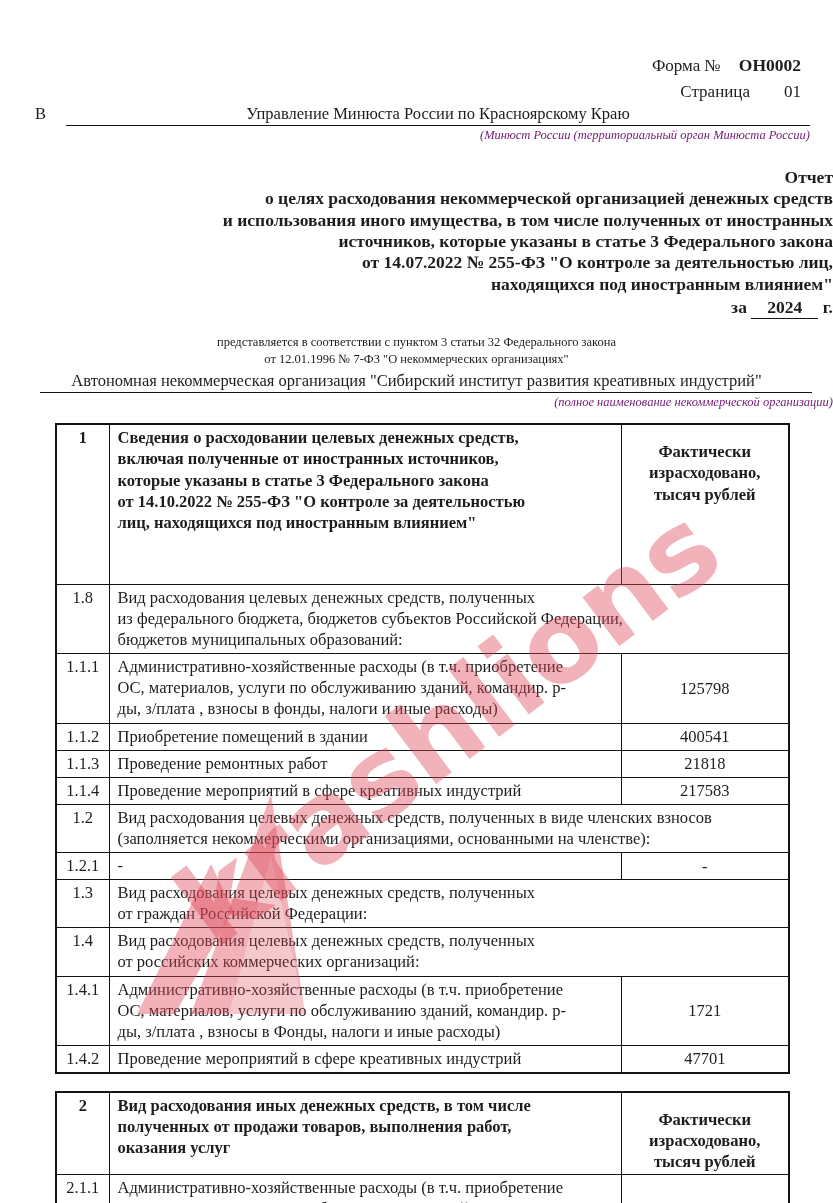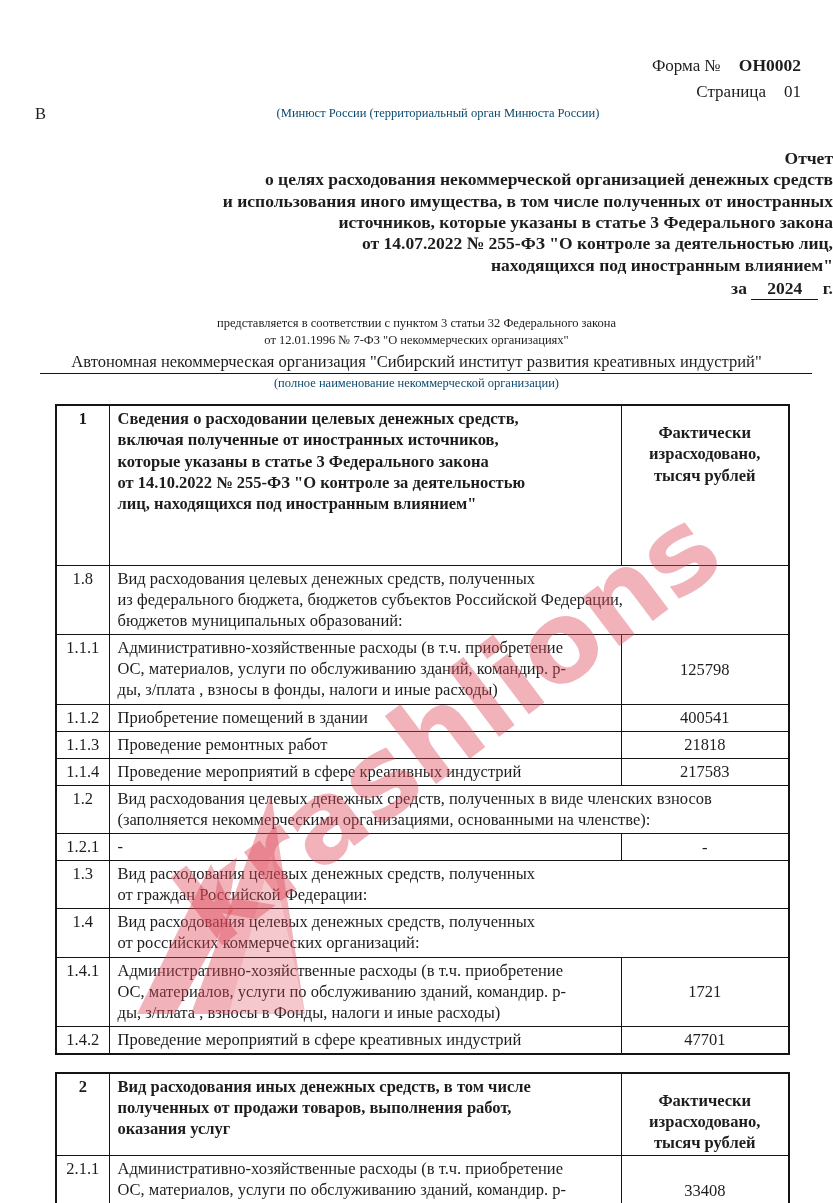--- a/index.html
+++ b/index.html
@@ -7,27 +7,27 @@
   body {
     position:relative;
     background:#ffffff;
     font-family:"Liberation Serif","DejaVu Serif",serif;
     color:#1d1d1d;
     overflow:hidden;
   }
   
   .form-header { position:absolute; top:52px; right:32px; text-align:right; font-size:17px; line-height:1.55; }
   .form-header .bold { font-weight:bold; margin-left:18px; font-size:17.5px; }
-  .form-header .pageno { margin-left:18px;text-align:center; }
+  .form-header .pageno { margin-left:34px;text-align:center; }
   
   .recipient { display:flex; align-items:flex-start; margin:104px 23px 0 35px; font-size:16.5px; }
   .recipient .prefix { margin-right:20px; }
   .recipient .line-wrap { flex:1; text-align:center; }
   .recipient .line-value { display:block; border-bottom:1.5px solid #141414; padding-bottom:1px; }
-  .small-caption { font-size:12.5px; text-align:center; margin-top:2px; color:#0c4a6e; }
+  .small-caption { font-size:12.5px; text-align:right; margin-top:2px; color:#701a75;font-style:italic; }
   
   .title-block { margin-top:24px; text-align:right; font-weight:bold; font-size:17.5px; line-height:1.22; }
   .year-line { margin-top:2px; }
   .year-value { display:inline-block; border-bottom:1.5px solid #141414; padding:0 16px; }
   
   .legal-basis { margin-top:15px; text-align:center; font-size:12.5px; line-height:1.3; }
   .org-name { margin:3px 30px 0 30px; text-align:center; font-size:16.5px; line-height:1.3; }
   .org-underline { border-bottom:1.5px solid #141414; margin:1px 21px 0 40px; height:1px; }
   
   table { border-collapse:collapse; width:735px; margin:0 0 0 55px; table-layout:fixed; }
@@ -62,20 +62,21 @@
     <span>Форма №</span><span class="bold">ОН0002</span>
   </div>
   <div>
     <span>Страница</span><span class="pageno">01</span>
   </div>
 </div>
 
 <div class="recipient">
   <span class="prefix">В</span>
   <span class="line-wrap">
+    <span class="line-value">Управление Минюста России по Красноярскому Краю</span>
     <span class="small-caption" style="display:block">(Минюст России (территориальный орган Минюста России)</span>
   </span>
 </div>
 
 <div class="title-block">
   <div>Отчет</div>
   <div>о целях расходования некоммерческой организацией денежных средств</div>
   <div>и использования иного имущества, в том числе полученных от иностранных</div>
   <div>источников, которые указаны в статье 3 Федерального закона</div>
   <div>от 14.07.2022 № 255-ФЗ "О контроле за деятельностью лиц,</div>

